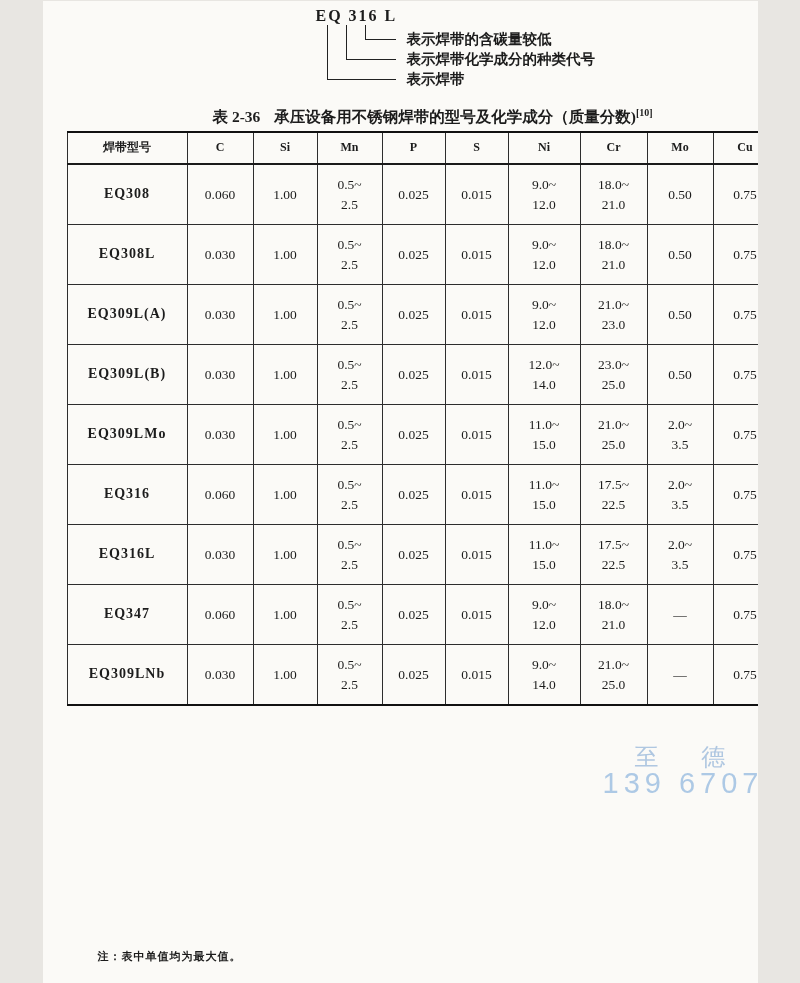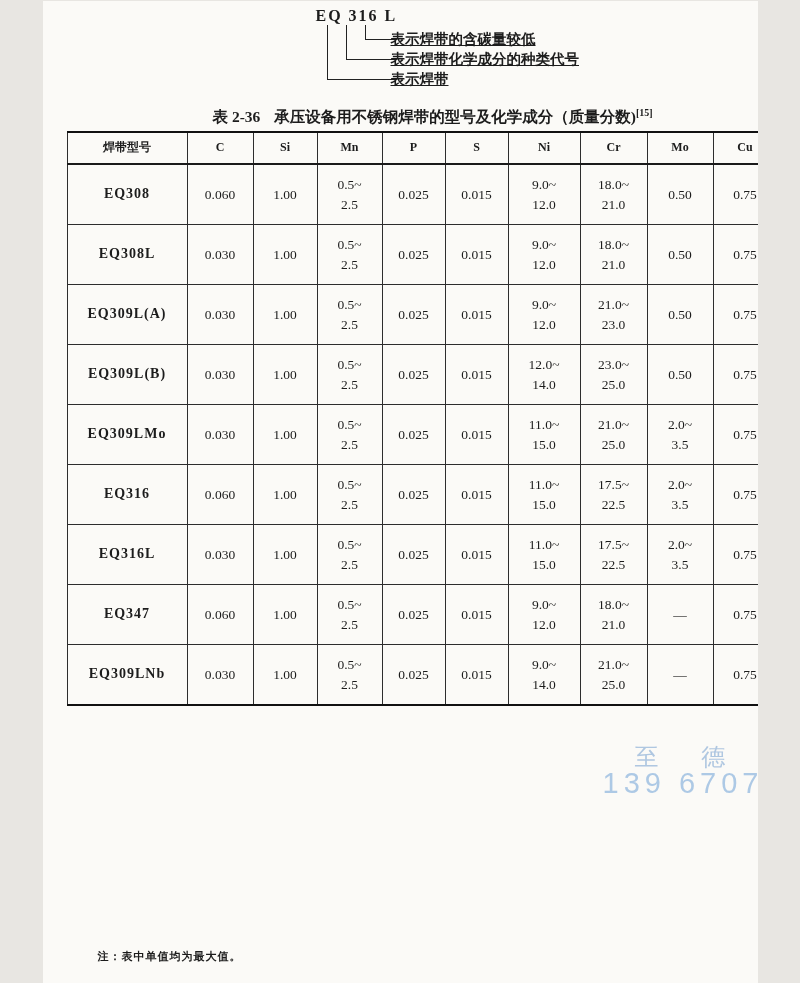--- a/index.html
+++ b/index.html
@@ -20,22 +20,22 @@
   }
   .bracket{
     position:absolute;
     border-left:1.5px solid #222;
     border-bottom:1.5px solid #222;
   }
   .bracket.b-l  {left:322px;top:24px;width:30px;height:14px;}
   .bracket.b-316{left:303px;top:24px;width:49px;height:34px;}
   .bracket.b-eq {left:284px;top:24px;width:68px;height:54px;}
   .legend-label{
-    position:absolute;left:348px;
-    font-size:14.5px;font-weight:bold;white-space:nowrap;text-decoration:underline;
+    position:absolute;left:364px;
+    font-size:14.5px;font-weight:bold;white-space:nowrap;
   }
   .legend-label.l1{top:29px;}
   .legend-label.l2{top:49px;}
   .legend-label.l3{top:69px;}
   
   .title-row{
     position:absolute;left:0;top:106px;width:800px;height:22px;
     font-size:15.5px;font-weight:bold;white-space:nowrap;
   }
   .title-main{position:absolute;left:170px;top:0;}
@@ -97,21 +97,21 @@
   <div class="legend-code">EQ 316 L</div>
   <div class="bracket b-l"></div>
   <div class="bracket b-316"></div>
   <div class="bracket b-eq"></div>
   <div class="legend-label l1">表示焊带的含碳量较低</div>
   <div class="legend-label l2">表示焊带化学成分的种类代号</div>
   <div class="legend-label l3">表示焊带</div>
 
   <div class="title-row">
     <div class="title-main">
-      <span class="title-prefix">表 2-36</span><span>承压设备用不锈钢焊带的型号及化学成分（质量分数)</span><span class="title-sup">[15]</span>
+      <span class="title-prefix">表 2-36</span><span>承压设备用不锈钢焊带的型号及化学成分（质量分数)</span><span class="title-sup">[10]</span>
     </div>
     <span class="percent">%</span>
   </div>
 
   <table class="comp" id="comp-table">
     <colgroup>
       <col style="width:120px">
         <col style="width:66px">
         <col style="width:64px">
       <col style="width:65px">

